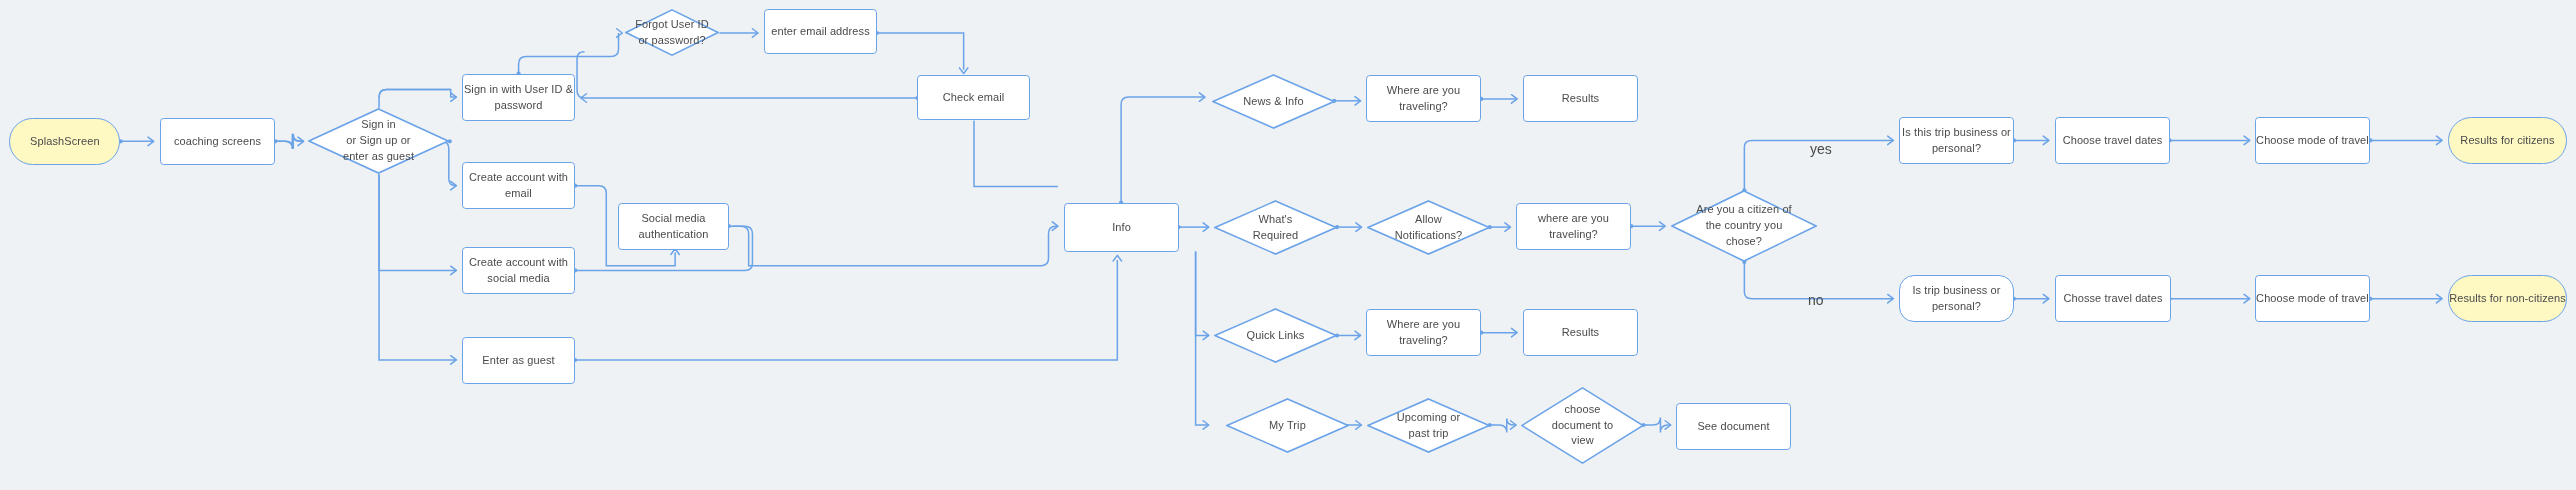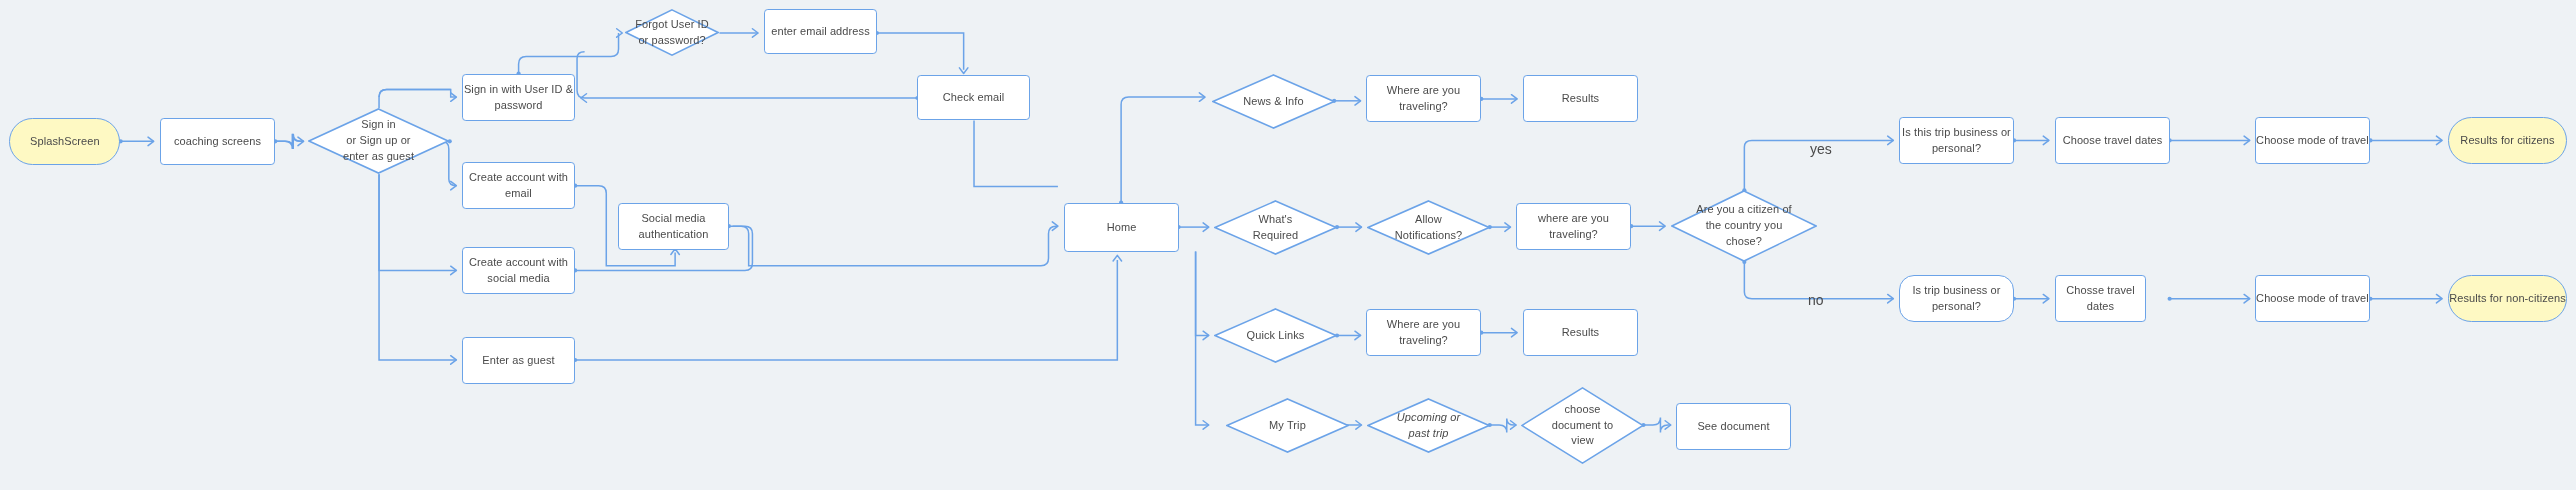--- a/index.html
+++ b/index.html
@@ -313,21 +313,21 @@
       <div class="node process" style="left: 618px; top: 203px; width: 111px; height: 47px;">
         <div>Social media<br>authentication</div>
       </div>
       <div class="node process" style="left: 462px; top: 247px; width: 113px; height: 47px;">
         <div>Create account with<br>social media</div>
       </div>
       <div class="node process" style="left: 462px; top: 337px; width: 113px; height: 47px;">
         <div>Enter as guest</div>
       </div>
       <div class="node process" style="left: 1064px; top: 203px; width: 115px; height: 49px;">
-        <div>Home</div>
+        <div>Info</div>
       </div>
       <div class="node decision" style="left: 1212px; top: 74px; width: 123px; height: 55px;">
         <svg class="dia-shape" viewBox="0 0 130 58" preserveAspectRatio="none">
           <polygon points="65,1 129,29 65,57 1,29" fill="#ffffff" stroke="#6ba3e8" stroke-width="1.6"></polygon>
         </svg>
         <div class="dia-label">News &amp; Info</div>
       </div>
       <div class="node process" style="left: 1366px; top: 75px; width: 115px; height: 47px;">
         <div>Where are you traveling?</div>
       </div>
@@ -363,21 +363,21 @@
       </div>
       <div class="node process" style="left: 2255px; top: 117px; width: 115px; height: 47px;">
         <div>Choose mode of travel</div>
       </div>
       <div class="node terminator" style="left: 2448px; top: 117px; width: 119px; height: 47px;">
         <div>Results for citizens</div>
       </div>
       <div class="node process" style="left: 1899px; top: 275px; width: 115px; height: 47px; border-radius: 15px;">
         <div>Is trip business or<br>personal?</div>
       </div>
-      <div class="node process" style="left: 2055px; top: 275px; width: 91px; height: 47px; text-align: center;">
+      <div class="node process" style="left: 2055px; top: 275px; width: 116px; height: 47px; text-align: center;">
         <div>Chosse travel dates</div>
       </div>
       <div class="node process" style="left: 2255px; top: 275px; width: 115px; height: 47px;">
         <div>Choose mode of travel</div>
       </div>
       <div class="node terminator" style="left: 2448px; top: 275px; width: 119px; height: 47px;">
         <div>Results for non-citizens</div>
       </div>
       <div class="node decision" style="left: 1214px; top: 308px; width: 123px; height: 55px;">
         <svg class="dia-shape" viewBox="0 0 130 58" preserveAspectRatio="none">
@@ -390,21 +390,21 @@
       </div>
       <div class="node process" style="left: 1523px; top: 309px; width: 115px; height: 47px;">
         <div>Results</div>
       </div>
       <div class="node decision" style="left: 1226px; top: 398px; width: 123px; height: 55px;">
         <svg class="dia-shape" viewBox="0 0 130 58" preserveAspectRatio="none">
           <polygon points="65,1 129,29 65,57 1,29" fill="#ffffff" stroke="#6ba3e8" stroke-width="1.6"></polygon>
         </svg>
         <div class="dia-label">My Trip</div>
       </div>
-      <div class="node decision" style="left: 1367px; top: 398px; width: 123px; height: 55px; font-style: italic;">
+      <div class="node decision" style="left: 1367px; top: 398px; width: 123px; height: 55px;">
         <svg class="dia-shape" viewBox="0 0 130 58" preserveAspectRatio="none">
           <polygon points="65,1 129,29 65,57 1,29" fill="#ffffff" stroke="#6ba3e8" stroke-width="1.6"></polygon>
         </svg>
         <div class="dia-label">Upcoming or<br>past trip</div>
       </div>
       <div class="node decision" style="left: 1521px; top: 387px; width: 123px; height: 77px;">
         <svg class="dia-shape" viewBox="0 0 130 82" preserveAspectRatio="none">
           <polygon points="65,1 129,41 65,81 1,41" fill="#ffffff" stroke="#6ba3e8" stroke-width="1.6"></polygon>
         </svg>
         <div class="dia-label">choose<br>document to<br>view</div>

